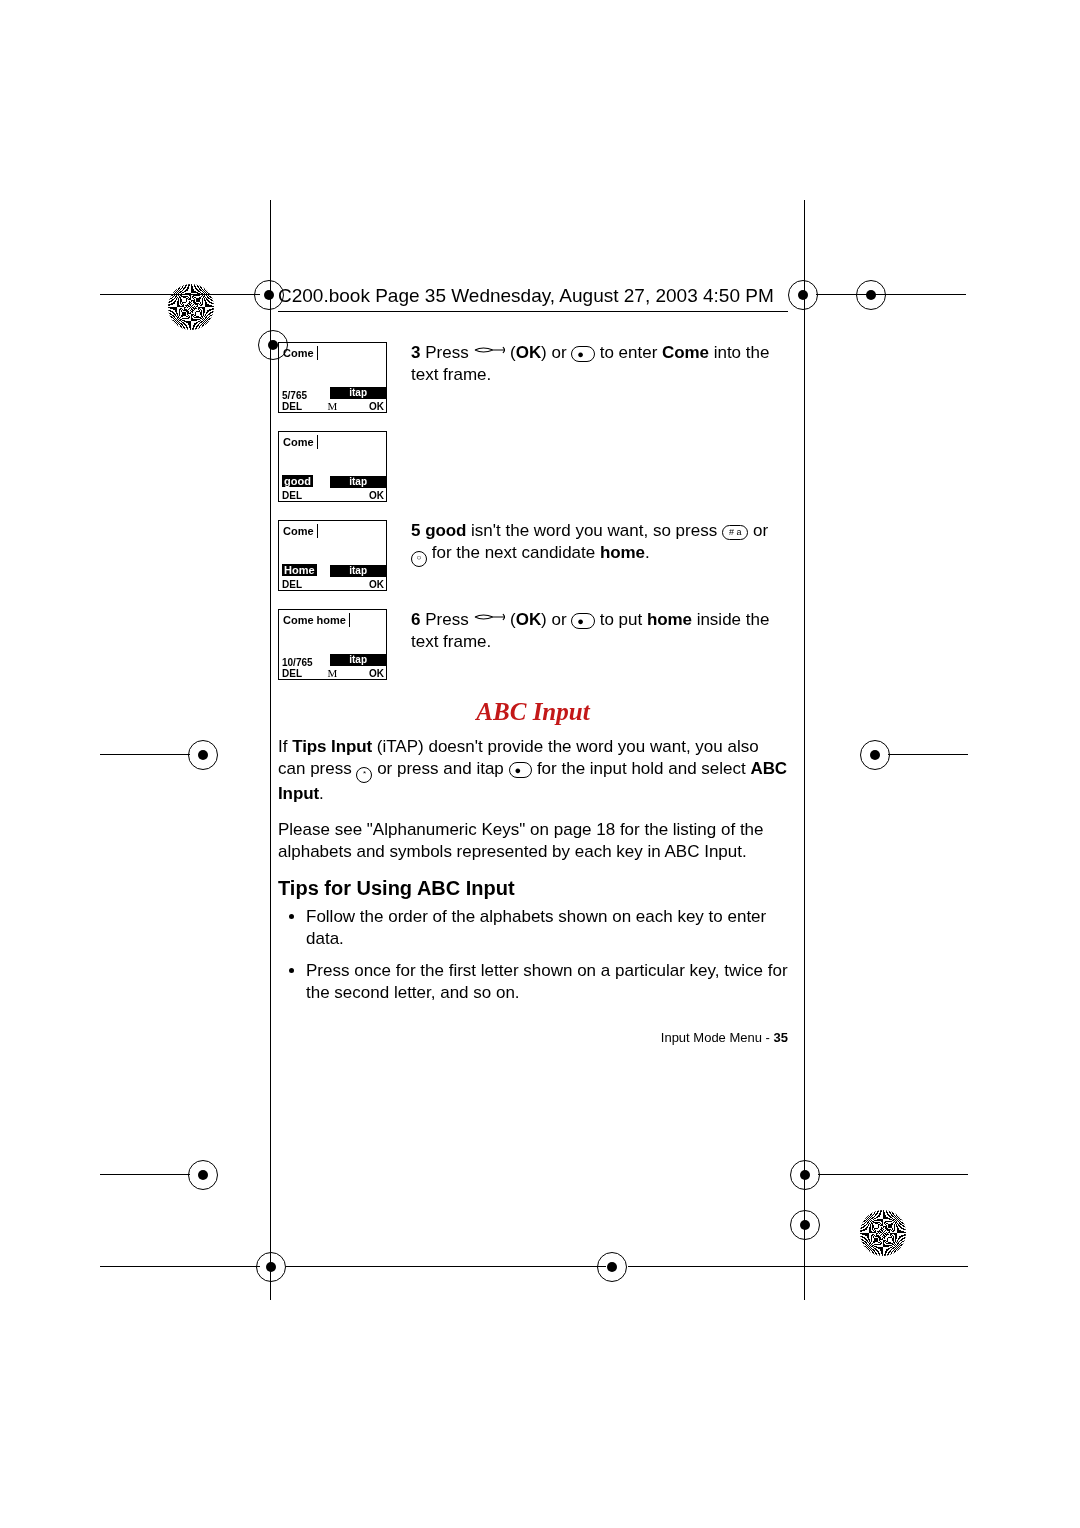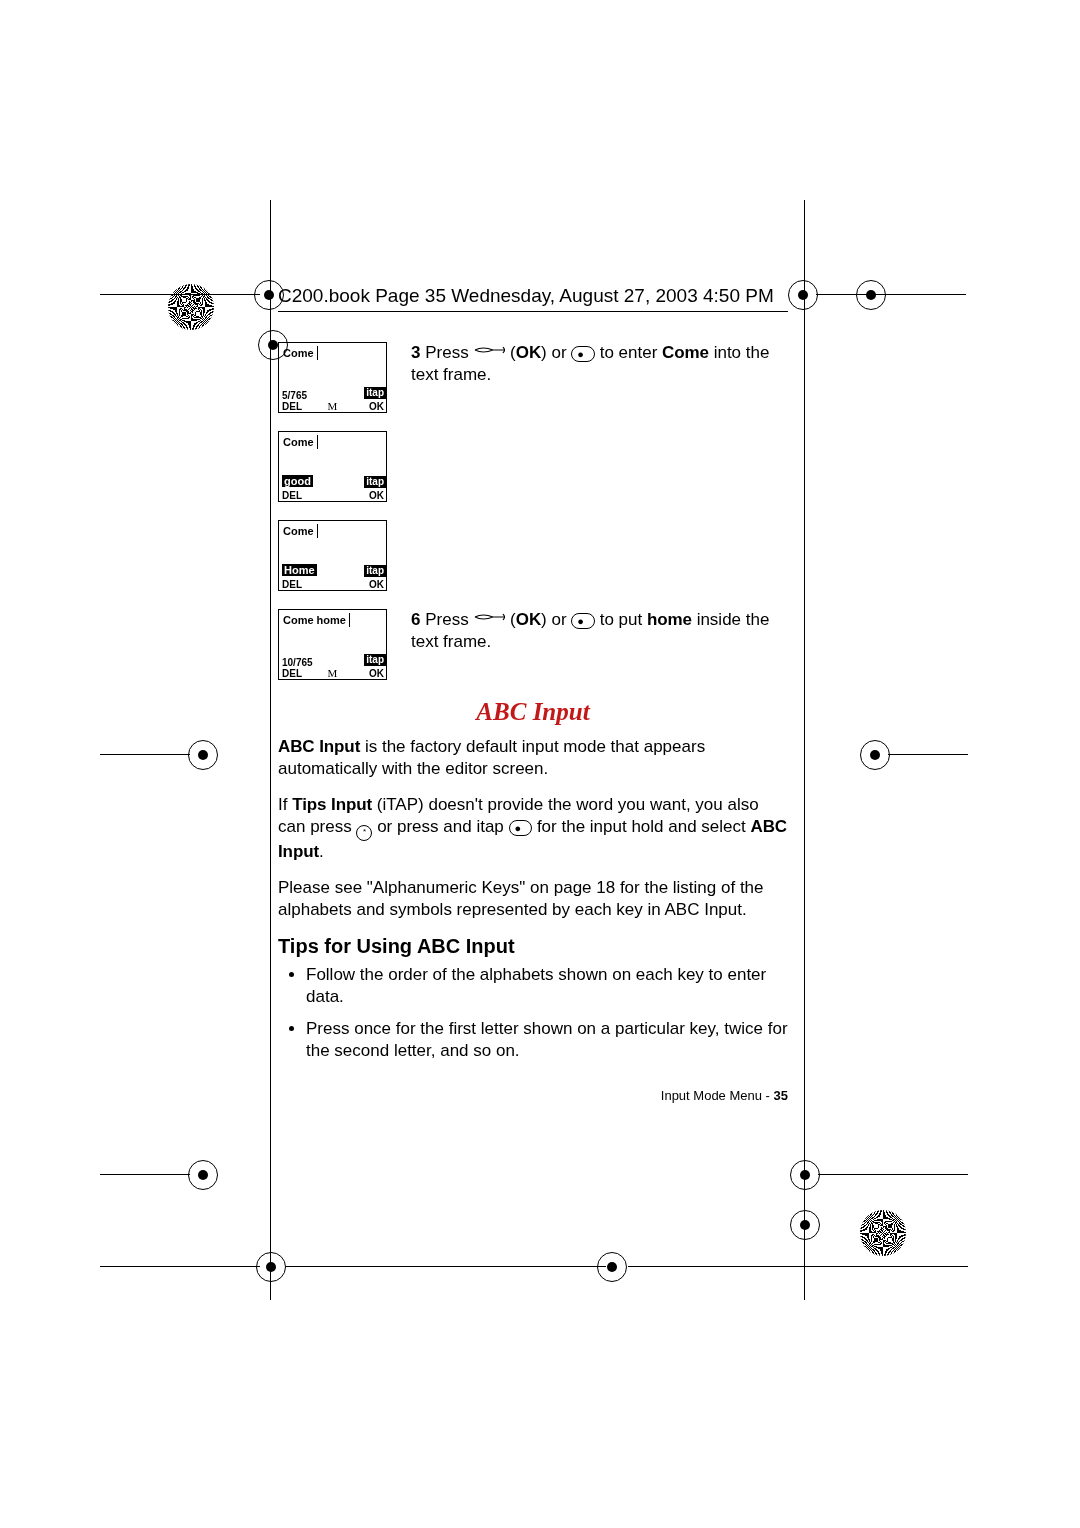--- a/index.html
+++ b/index.html
@@ -98,21 +98,21 @@
     padding: 0 2px;
     line-height: 12px;
   }
   .phone .itap-badge {
     position: absolute;
     right: 0;
     bottom: 13px;
     background: #000;
     color: #fff;
     font-size: 10px;
-    padding: 0 2px;
+    padding: 0 19px;
     line-height: 12px;
   }
   .phone .bottom-left {
     position: absolute;
     bottom: 0;
     left: 3px;
     font-size: 10px;
     line-height: 11px;
   }
   .phone .bottom-right {
@@ -301,20 +301,26 @@
     <div class="phone">
       <div class="line1">
           <span>Come</span>
           <span class="cursor"></span>
         </div>
       <div class="candidate">Home</div>
       <div class="itap-badge">itap</div>
       <div class="bottom-left">DEL</div>
       <div class="bottom-right">OK</div>
     </div>
+    <div class="step-text">
+      <b class="num">5</b> <b class="bold-cond">good</b><span> isn't the word you want, so press </span>
+      <span class="key"># a</span><span> or </span>
+      <span class="ring">○</span><span> for the next candidate </span>
+      <b class="bold-cond">home</b><span>.</span>
+    </div>
   </div>
 
   <div class="step-row">
     <div class="phone">
       <div class="line1">
           <span>Come home</span>
           <span class="cursor"></span>
         </div>
       <div class="counter">10/765</div>
       <div class="itap-badge">itap</div>
@@ -328,23 +334,20 @@
             <path d="M2 4 Q10 0 20 4 L32 4 L30 1 M32 4 L30 7 M2 4 Q10 8 20 4" fill="none" stroke="#000" stroke-width="1.2"></path>
           </svg></span>
       (<b class="bold-cond">OK</b><span>) or </span>
       <span class="ok-key">●</span><span> to put </span>
       <b class="bold-cond">home</b><span> inside the text frame.</span>
     </div>
   </div>
 
   <div class="h2-title">ABC Input</div>
 
-  <div class="para">
-    <b class="bold-cond">ABC Input</b><span> is the factory default input mode that appears automatically with the editor screen.</span>
-  </div>
 
   <div class="para">
     <span>If </span><b class="bold-cond">Tips Input</b><span> (iTAP) doesn't provide the word you want, you also can press </span>
     <span class="ring">*</span><span> or press and itap </span>
     <span class="ok-key">●</span><span> for the input hold and select </span>
     <b class="bold-cond">ABC Input</b><span>.</span>
   </div>
 
   <div class="para">Please see "Alphanumeric Keys" on page 18 for the listing of the alphabets and symbols represented by each key in ABC Input.</div>
 

